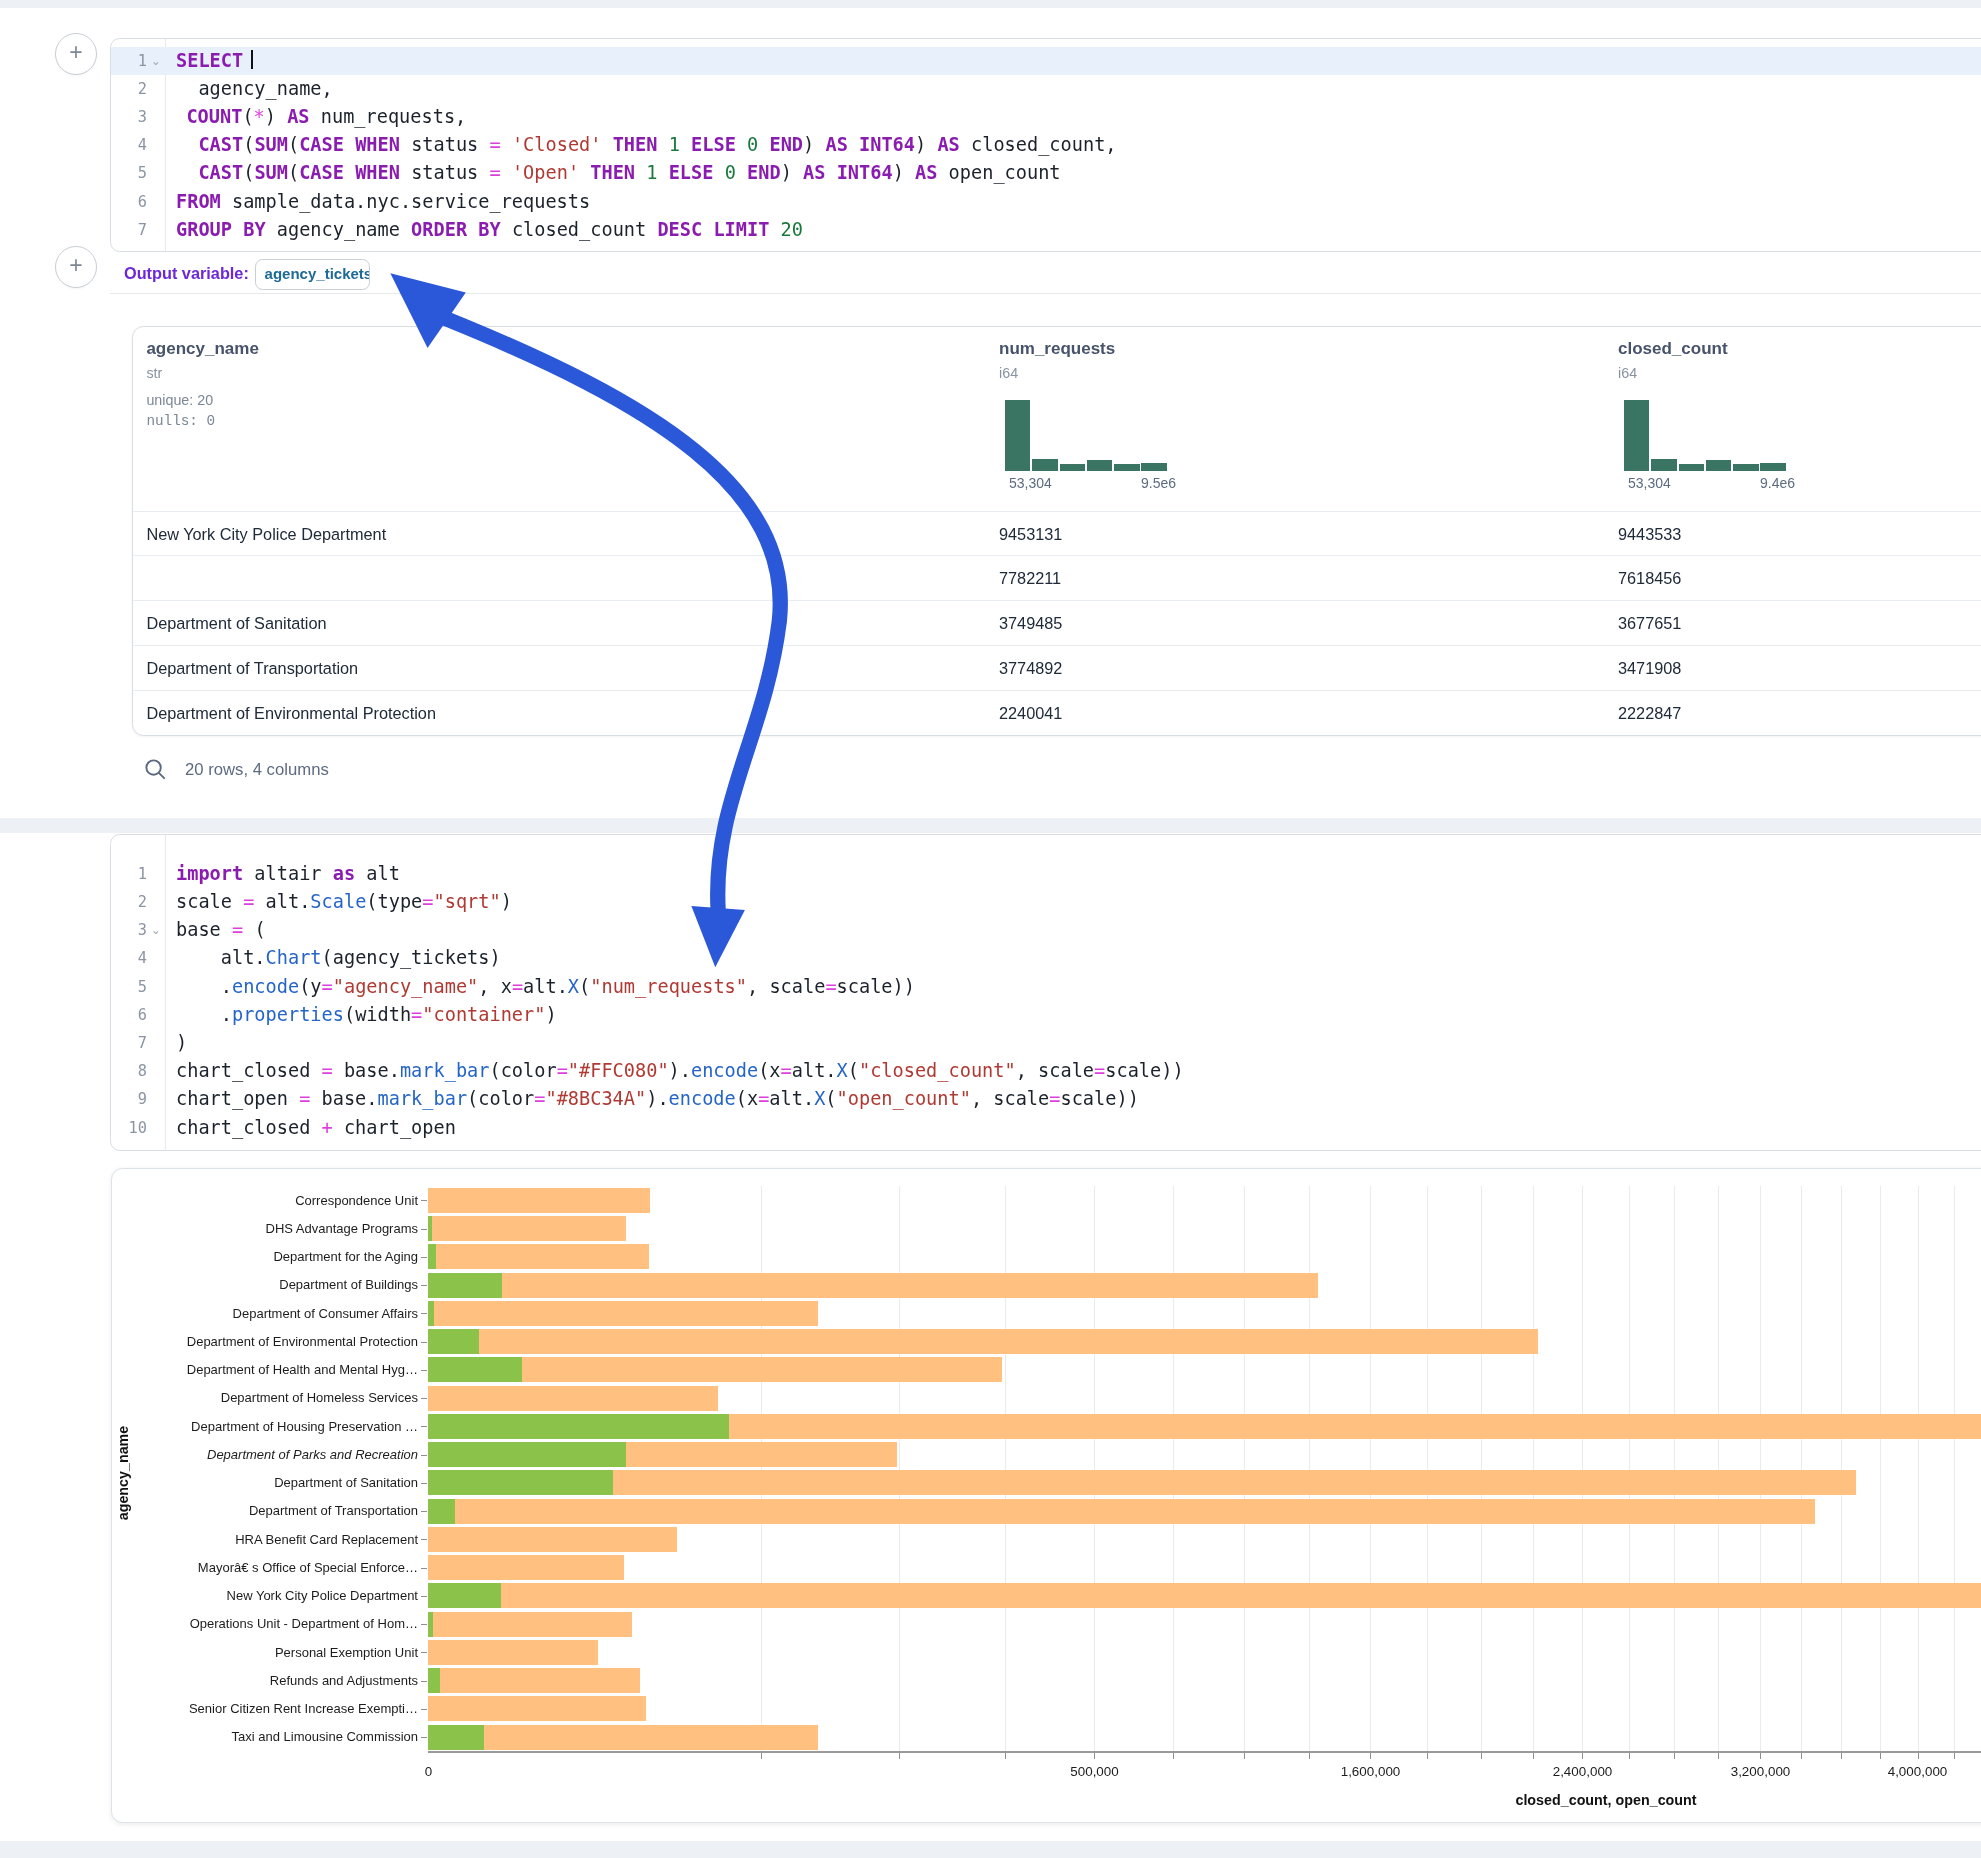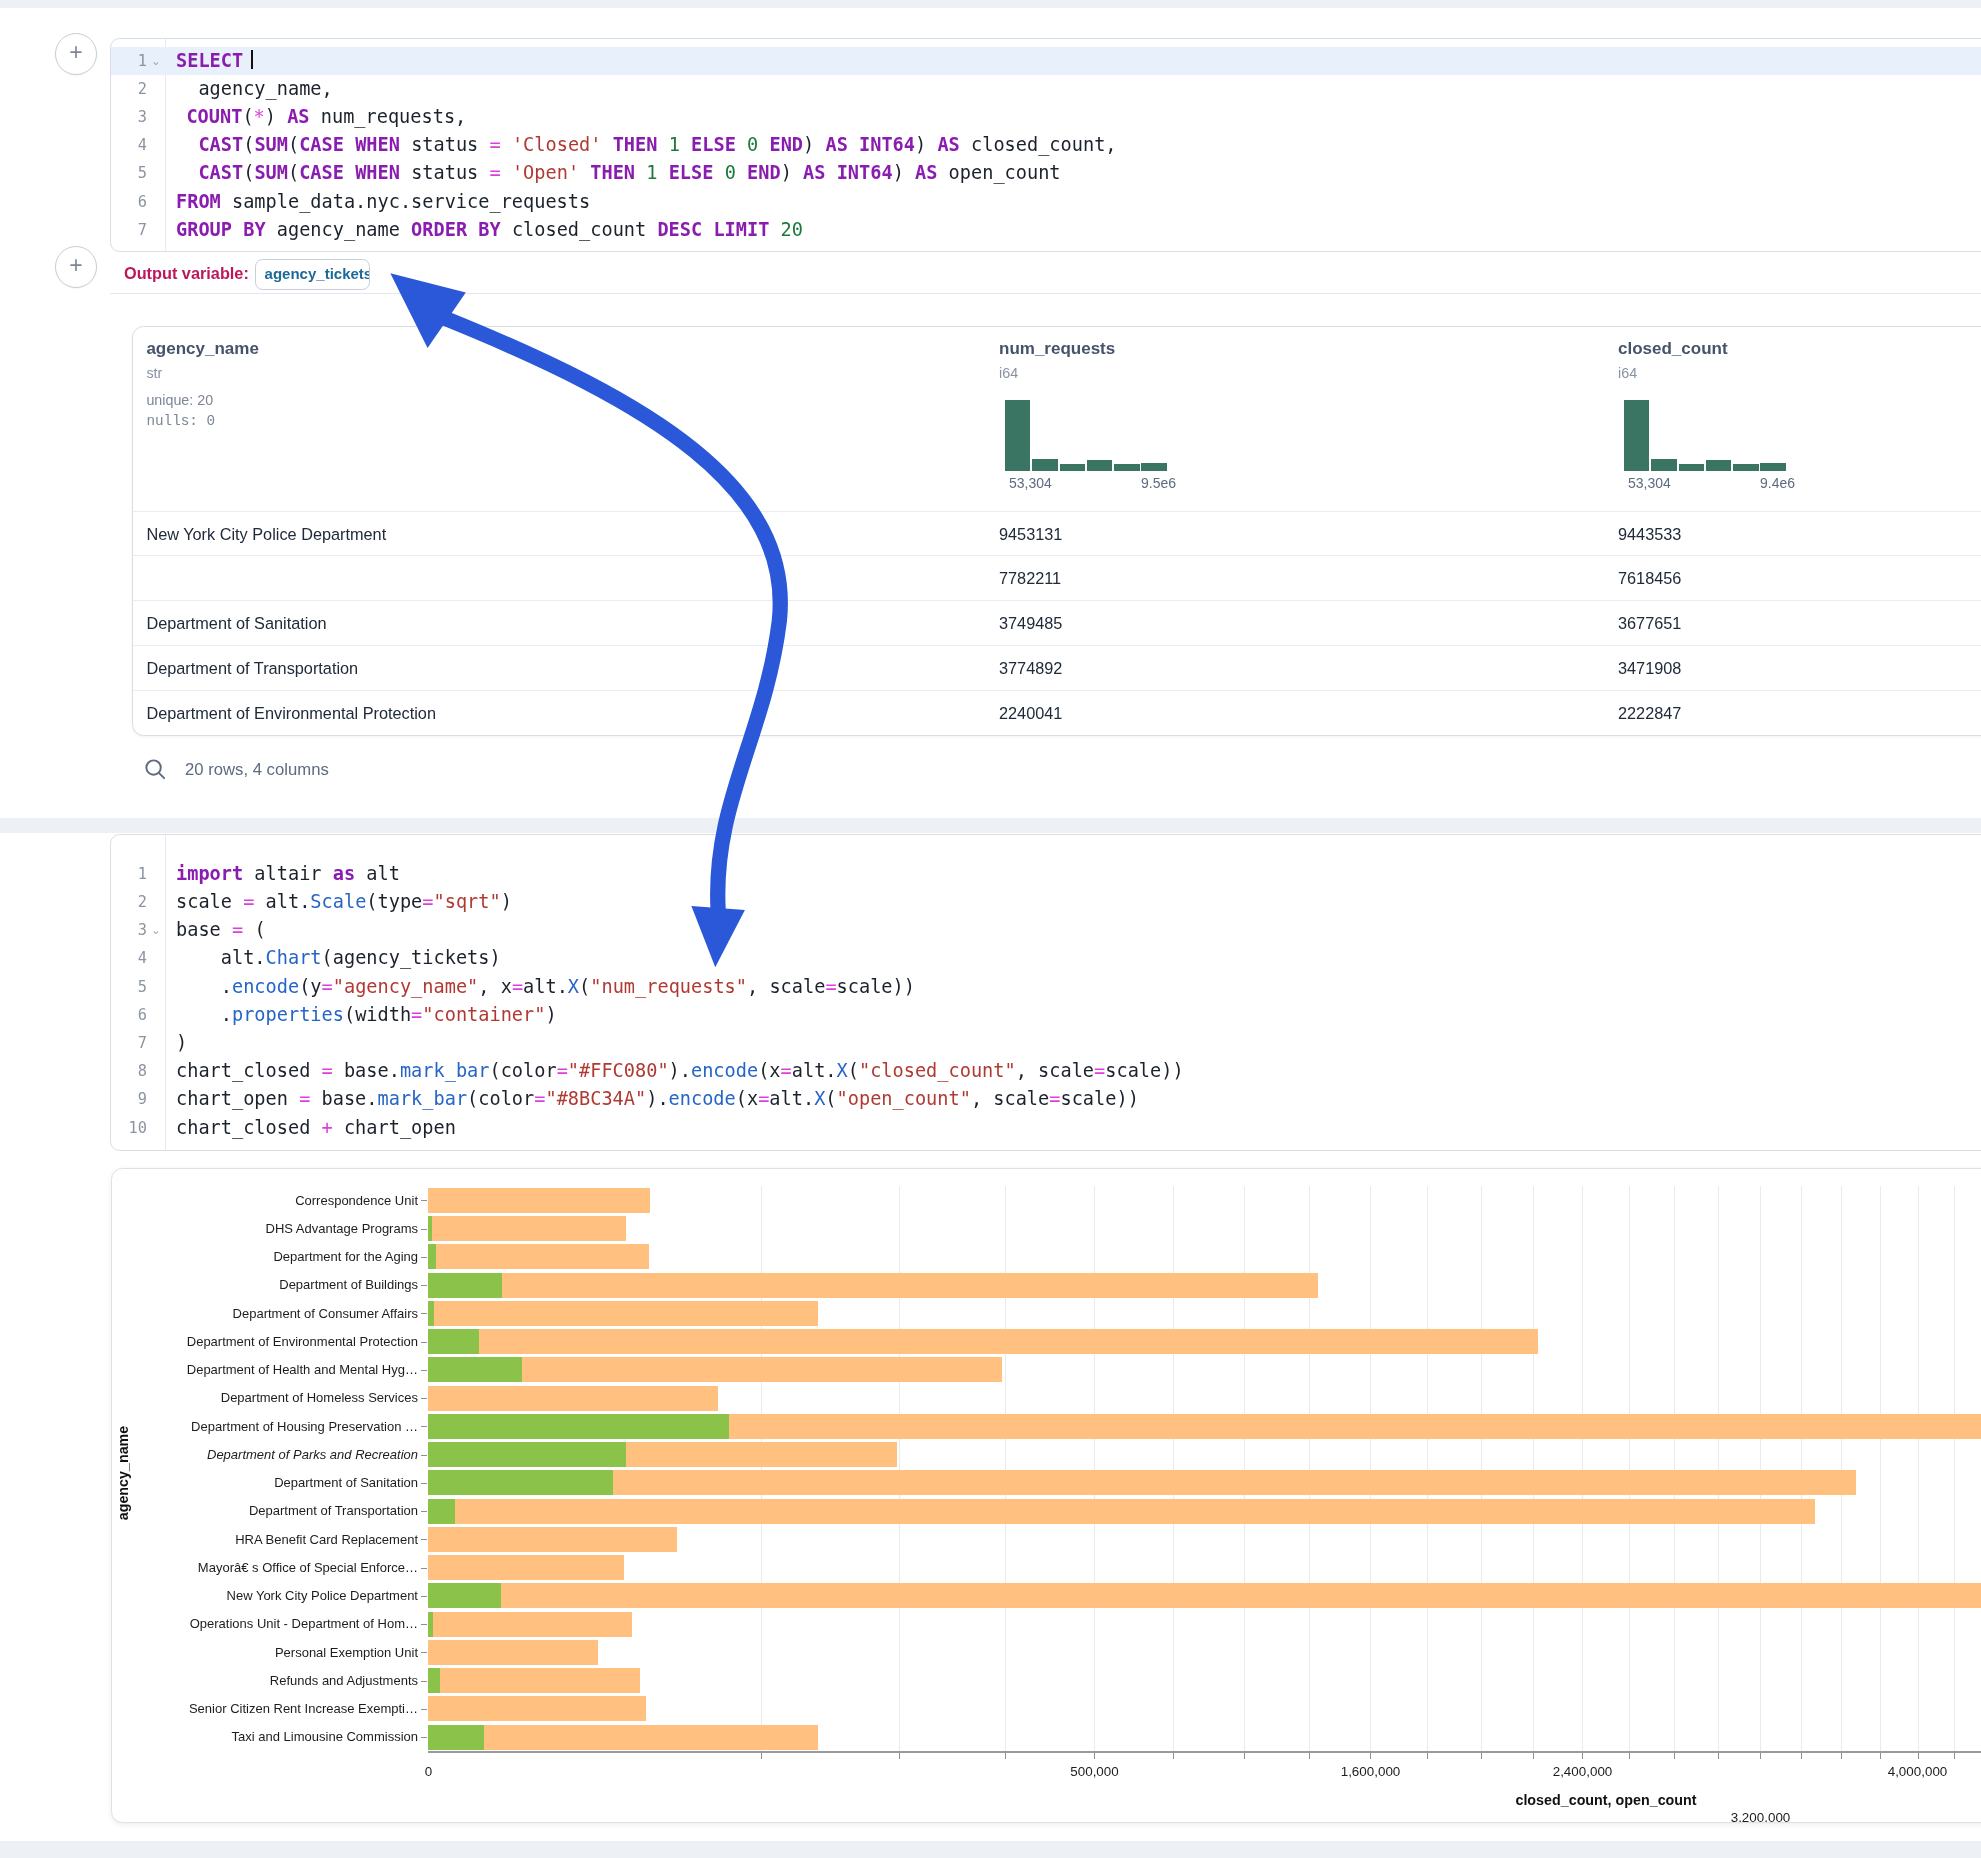--- a/index.html
+++ b/index.html
@@ -20,21 +20,21 @@
   .tk-f{color:#2565c7;}
   .tk-s{color:#b03a33;}
   .tk-n{color:#1a7a3c;}
   .tk-o{color:#dd3ddd;}
   .tk-p{color:#1c222c;}
   .cursor{display:inline-block;width:1.9px;height:19px;background:#111;vertical-align:-2.9px;margin-left:7.6px;}
   .plus-btn{position:absolute;width:40px;height:40px;border-radius:50%;border:1.4px solid #c9ced6;
             background:#fff;color:#7d8694;font-size:23px;line-height:37px;text-align:center;
             box-shadow:0 1px 1.9px rgba(0,0,0,0.04);}
   
-  .outvar-label{position:absolute;font-size:16.3px;font-weight:bold;color:#be185d;}
+  .outvar-label{position:absolute;font-size:16.3px;font-weight:bold;color:#6d28d9;}
   .outvar-pill{position:absolute;height:29px;border:1px solid #c6cfd9;border-radius:7.6px;background:#fff;
                overflow:hidden;}
   .outvar-pill span{display:block;padding:4.8px 0 0 8.6px;font-size:15px;font-weight:bold;color:#1d6a96;
                     white-space:nowrap;}
   .hline{position:absolute;height:1px;background:#e5e9ee;}
   
   .col-name{position:absolute;font-size:17px;font-weight:bold;color:#46536b;}
   .col-type{position:absolute;font-size:14.3px;color:#8892a0;}
   .col-meta{position:absolute;font-size:14.3px;color:#7c8796;}
   .hist{position:absolute;display:flex;align-items:flex-end;gap:1.9px;}
@@ -271,21 +271,21 @@
     <div class="bar" style="left: 316px; top: 330px; width: 27px; height: 25px; background: rgb(139, 195, 74);"></div>
     <div class="bar" style="left: 316px; top: 414px; width: 73px; height: 25px; background: rgb(139, 195, 74);"></div>
     <div class="bar" style="left: 316px; top: 443px; width: 4.7px; height: 25px; background: rgb(139, 195, 74);"></div>
     <div class="bar" style="left: 316px; top: 499px; width: 11.5px; height: 25px; background: rgb(139, 195, 74);"></div>
     <div class="bar" style="left: 316px; top: 556px; width: 56px; height: 25px; background: rgb(139, 195, 74);"></div>
     <div class="xaxis-line" style="left: 316px; top: 582px; width: 1586px;"></div>
     <div class="xlabel" style="left: 259px; top: 595px;">0</div>
     <div class="xlabel" style="left: 925px; top: 595px;">500,000</div>
     <div class="xlabel" style="left: 1201px; top: 595px;">1,600,000</div>
     <div class="xlabel" style="left: 1413px; top: 595px;">2,400,000</div>
-    <div class="xlabel" style="left: 1591px; top: 595px; margin-top: 46px;">3,200,000</div>
+    <div class="xlabel" style="left: 1591px; top: 595px;">3,200,000</div>
     <div class="xlabel" style="left: 1748px; top: 595px;">4,000,000</div>
     <div class="axis-title" style="left: 1303px; top: 623px; width: 382px; text-align: center;">closed_count, open_count</div>
     <div class="axis-title" style="left: -75px; top: 296px; width: 172px; text-align: center; transform: rotate(-90deg);">agency_name</div>
   </div>
 
 <svg id="arrow-svg" width="1982" height="1858" viewBox="0 0 2073 1944">
   <path d="M 465 333 C 680 420, 830 510, 815 650 C 800 770, 745 840, 751 952" fill="none" stroke="#2b58d9" stroke-width="16" stroke-linecap="round"></path>
   <polygon points="408,286 487,306 447,364" fill="#2b58d9"></polygon>
   <polygon points="748,1012 779,952 723,948" fill="#2b58d9"></polygon>
 </svg>

